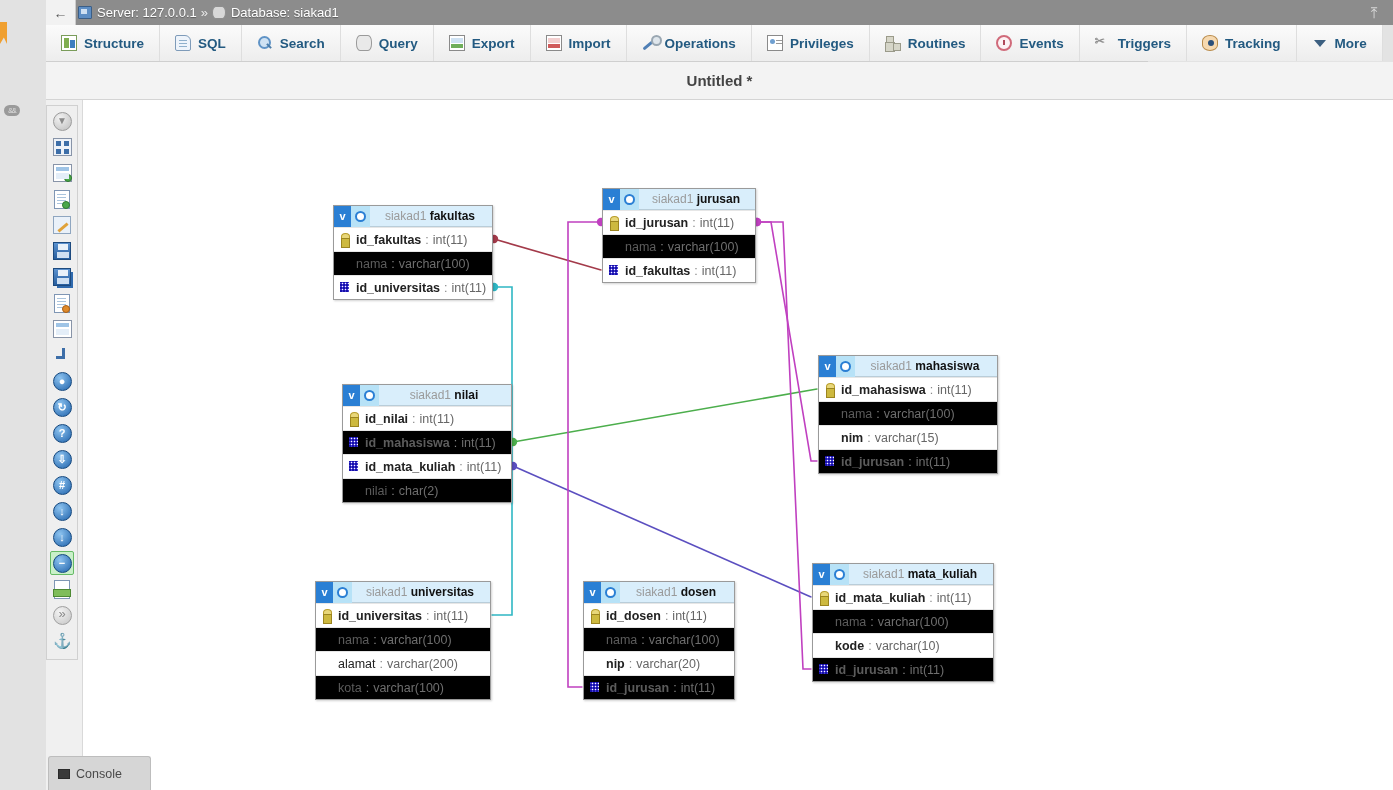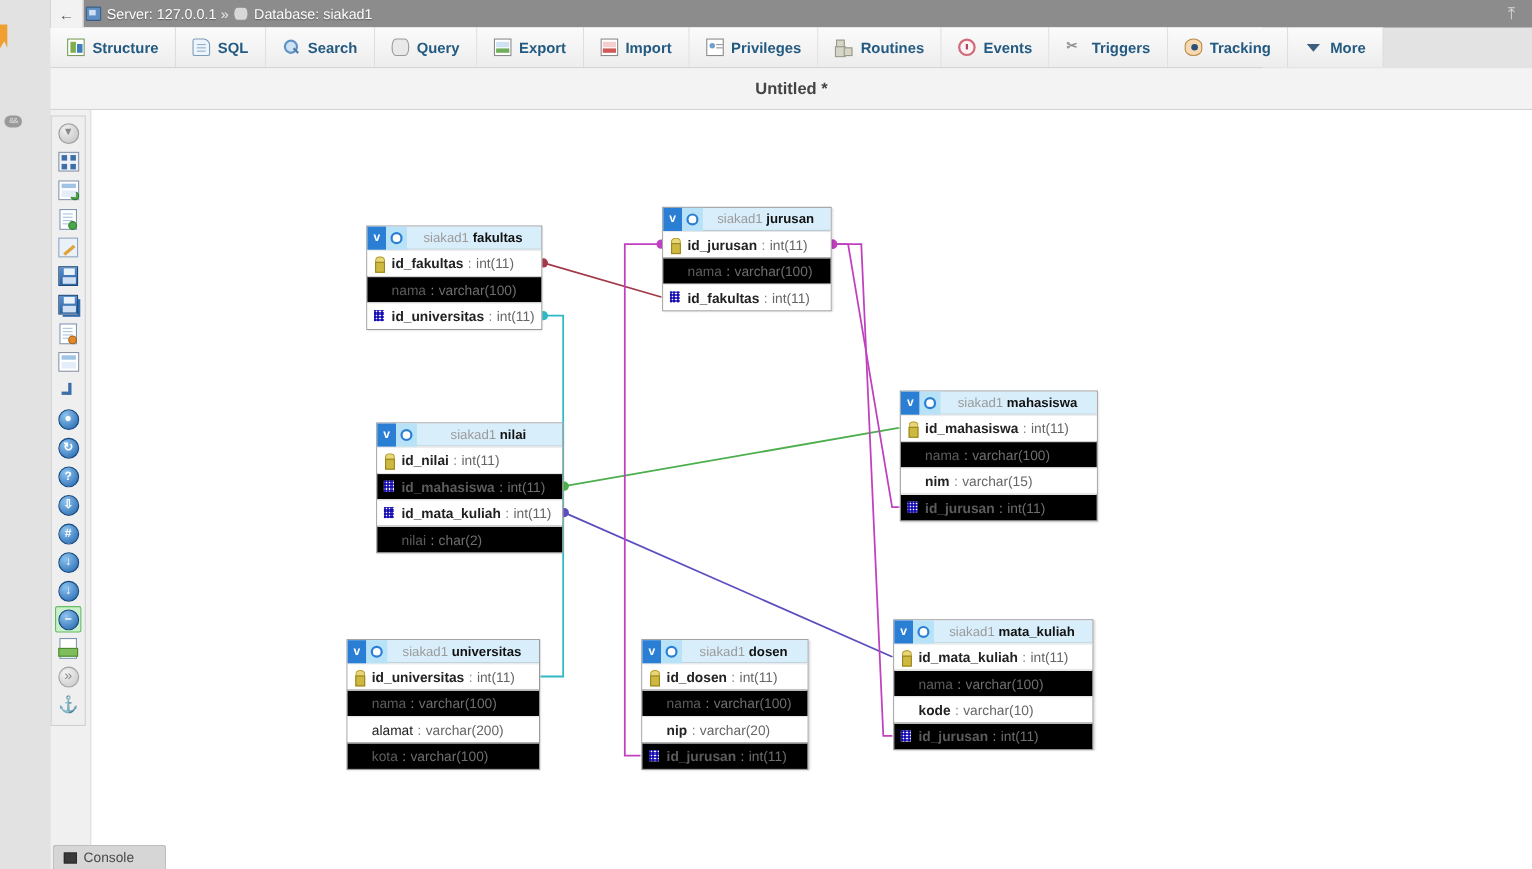--- a/index.html
+++ b/index.html
@@ -248,21 +248,21 @@
   .fico-fk { }
   .fico-fk:before{content:'';position:absolute;left:1px;top:1px;width:9px;height:10px;background:
       repeating-linear-gradient(0deg,#4a3fd0 0 2px,#ffffff 2px 3px),
       repeating-linear-gradient(90deg,#4a3fd0 0 2px,#ffffff 2px 3px);
       background-blend-mode: multiply;}
 
   svg#links { position:absolute; left:0; top:0; width:100%; height:100%; z-index:3; }
 
   
   #console-tab {
-    position: absolute; left: 48px; bottom: 0px; width: 103px; height: 22px;
+    position: absolute; left: 48px; bottom: 0px; width: 103px; height: 34px;
     background: #d6d6d6; border: 1px solid #bdbdbd; border-bottom: none;
     border-radius: 3px 3px 0 0;
     display: flex; align-items: center; gap: 6px; padding-left: 9px;
     font-size: 12.5px; color: #4a4a4a;
     z-index: 20;
   }
   #console-ico { width:12px;height:10px;background:#3a3a3a;border:1px solid #2a2a2a;flex:none; }
 </style>
 </head>
 <body>
@@ -303,20 +303,24 @@
       <span class="tico t-query"></span>
       <span>Query</span>
     </div>
     <div class="navtab">
       <span class="tico t-export"></span>
       <span>Export</span>
     </div>
     <div class="navtab">
       <span class="tico t-import"></span>
       <span>Import</span>
+    </div>
+    <div class="navtab">
+      <span class="tico t-operations"></span>
+      <span>Operations</span>
     </div>
     <div class="navtab">
       <span class="tico t-privileges"></span>
       <span>Privileges</span>
     </div>
     <div class="navtab">
       <span class="tico t-routines"></span>
       <span>Routines</span>
     </div>
     <div class="navtab">

